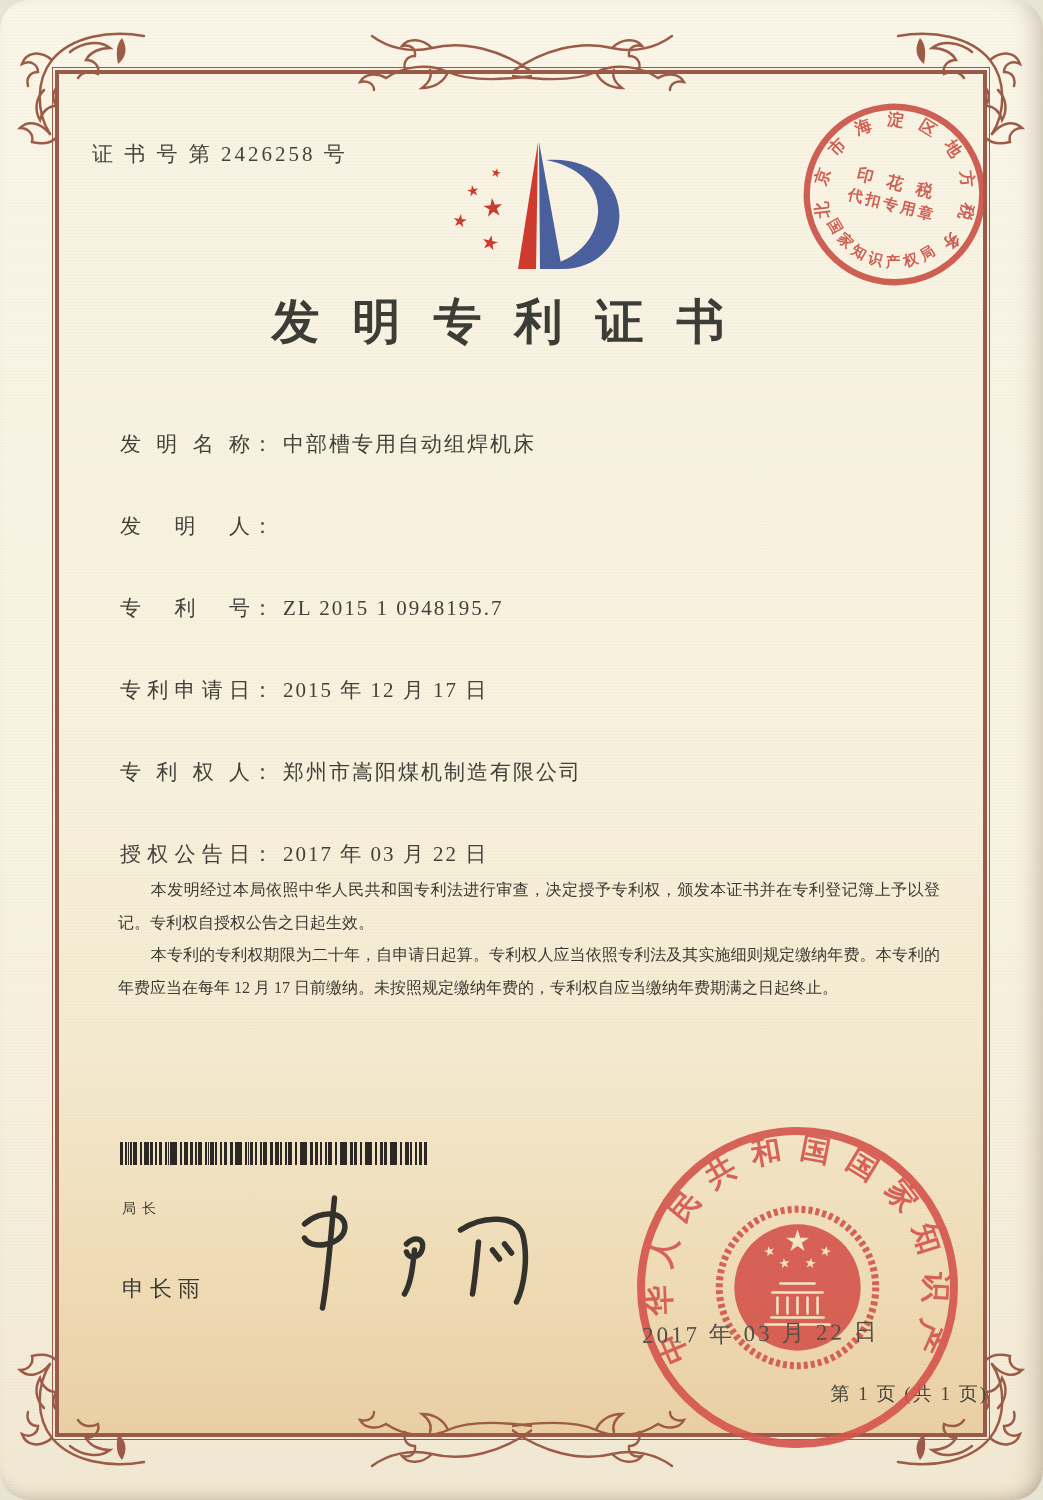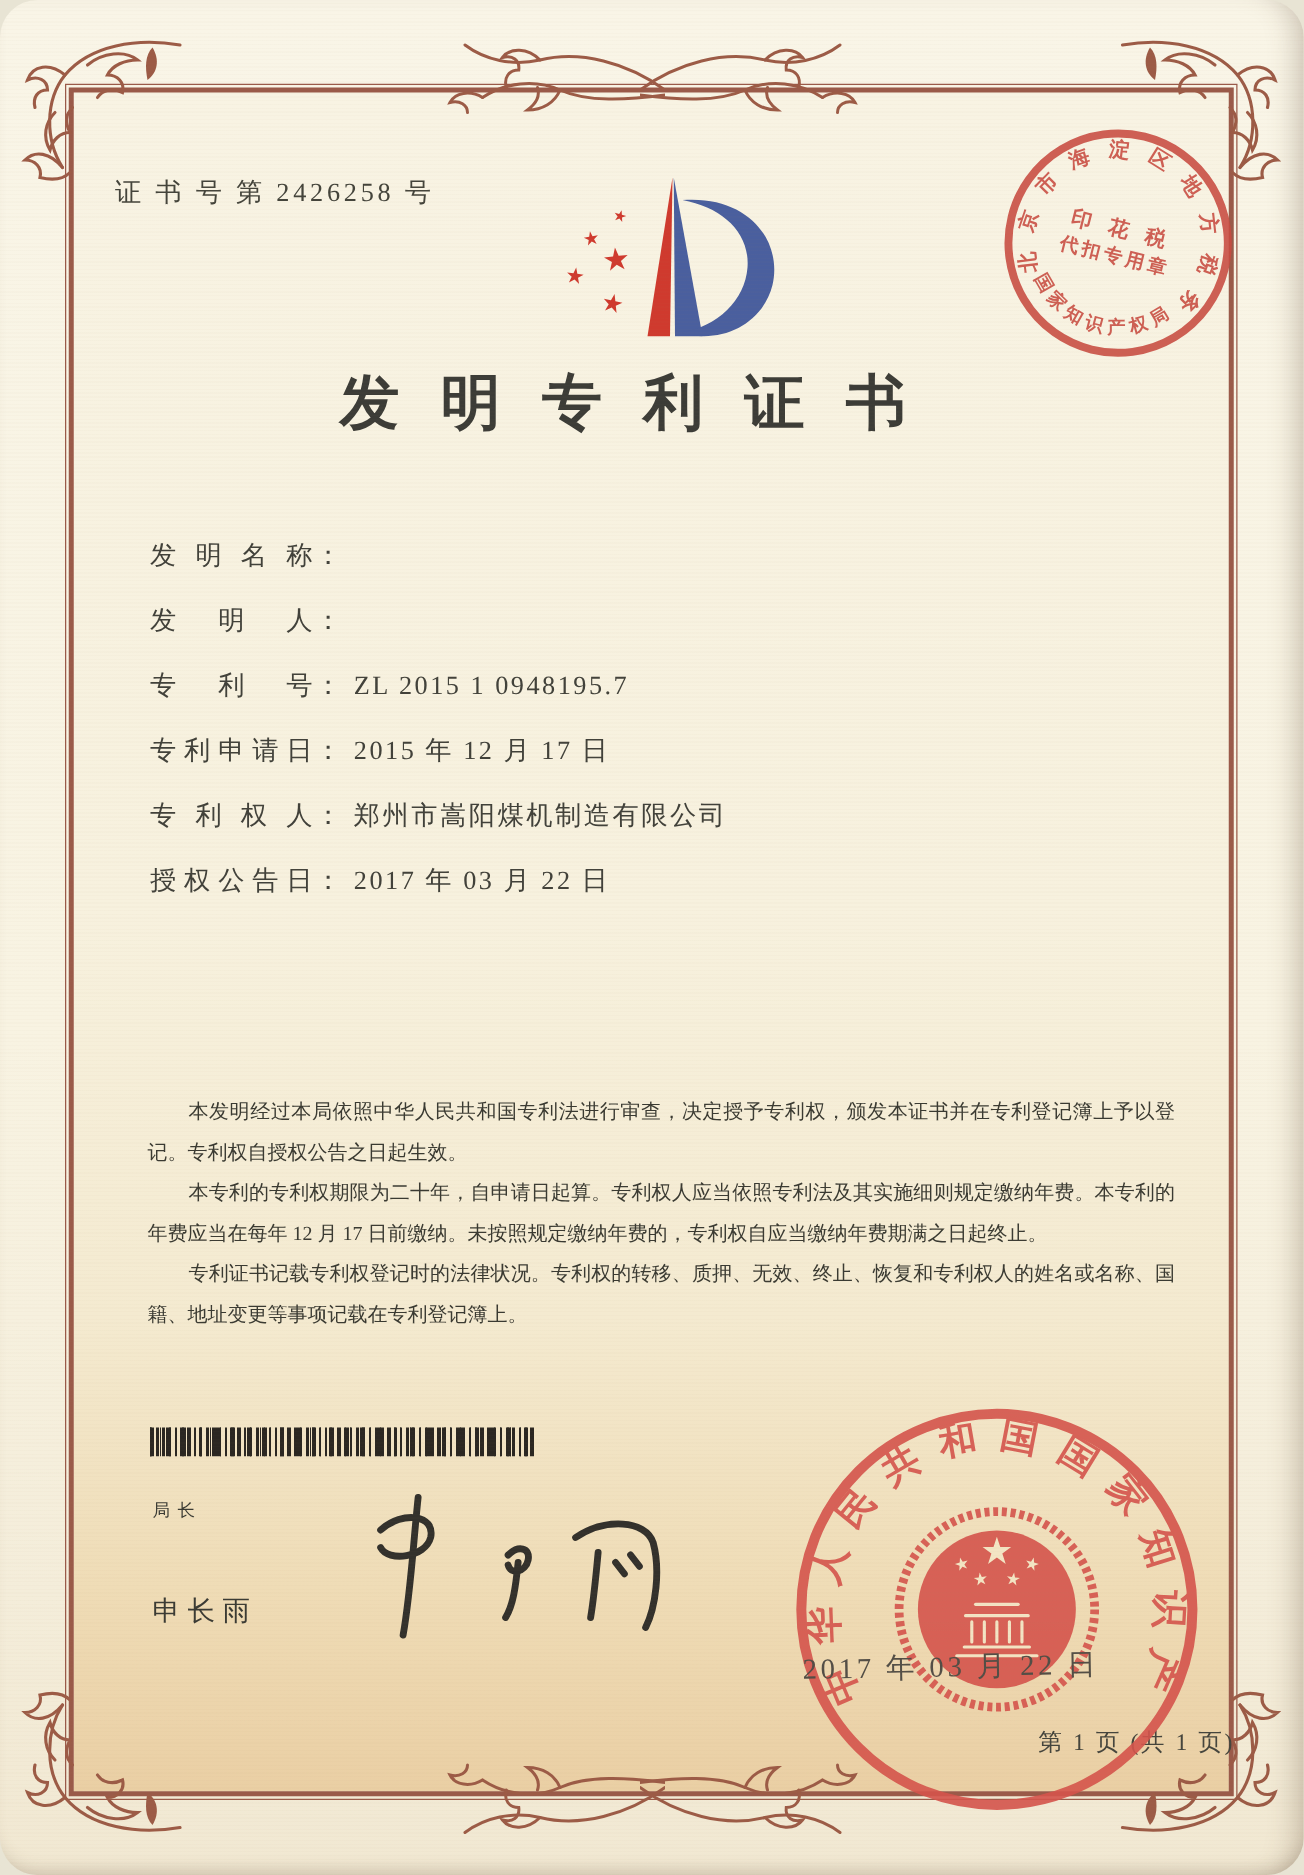--- a/index.html
+++ b/index.html
@@ -17,21 +17,21 @@
   .frame{position:absolute;left:52px;top:67px;width:936px;height:1371px;border:1px solid #9a5a49;z-index:1;}
   .frame-inner{
     position:absolute;inset:2px;border:4px solid #9a5a49;
     background:linear-gradient(180deg,#f8f3e3 0%,#f7f1de 48%,#f4ead0 72%,#efdcb6 88%,#eacfa4 100%);
   }
   .orn{position:absolute;z-index:6;}
   .abs{position:absolute;z-index:10;}
   .cert-number{left:92px;top:140px;font-size:21px;letter-spacing:3px;color:#44443b;}
   .title{left:52px;top:290px;width:892px;text-align:center;font-size:48px;font-weight:600;
          letter-spacing:33px;padding-left:33px;box-sizing:border-box;color:#3c3c37;}
-  .fields{left:120px;top:430px;right:108px;display:flex;flex-direction:column;gap:24px;
+  .fields{left:120px;top:430px;right:108px;display:flex;flex-direction:column;gap:54px;
           font-size:21px;color:#41413a;}
   .frow{display:flex;align-items:baseline;}
   .flabel{display:inline-block;width:130px;text-align:justify;text-align-last:justify;}
   .fcolon{margin:0 10px 0 2px;}
   .fvalue{letter-spacing:2px;}
   .paras{left:118px;top:874px;width:822px;color:#3a3a32;}
   .paras p{margin:0;font-size:16px;line-height:32.5px;text-align:justify;text-indent:2.05em;}
   .barcode{left:120px;top:1142px;width:308px;height:23px;
     background:
       repeating-linear-gradient(90deg,#2b2722 0 2px,rgba(0,0,0,0) 2px 5px),
@@ -115,20 +115,21 @@
       <use href="#star5" transform="translate(62,107) scale(8) rotate(12)"></use>
     </g>
   </svg>
 
   <div class="abs title">发明专利证书</div>
 
   <div class="abs fields">
     <div class="frow">
       <span class="flabel">发明名称</span>
         <span class="fcolon">：</span>
+        <span class="fvalue">中部槽专用自动组焊机床</span>
     </div>
     <div class="frow">
       <span class="flabel">发明人</span>
         <span class="fcolon">：</span>
     </div>
     <div class="frow">
       <span class="flabel">专利号</span>
         <span class="fcolon">：</span>
         <span class="fvalue">ZL 2015 1 0948195.7</span>
     </div>
@@ -145,21 +146,20 @@
     <div class="frow">
       <span class="flabel">授权公告日</span>
         <span class="fcolon">：</span>
         <span class="fvalue">2017 年 03 月 22 日</span>
     </div>
   </div>
 
   <div class="abs paras">
     <p>本发明经过本局依照中华人民共和国专利法进行审查，决定授予专利权，颁发本证书并在专利登记簿上予以登记。专利权自授权公告之日起生效。</p>
     <p>本专利的专利权期限为二十年，自申请日起算。专利权人应当依照专利法及其实施细则规定缴纳年费。本专利的年费应当在每年 12 月 17 日前缴纳。未按照规定缴纳年费的，专利权自应当缴纳年费期满之日起终止。</p>
-    <p>专利证书记载专利权登记时的法律状况。专利权的转移、质押、无效、终止、恢复和专利权人的姓名或名称、国籍、地址变更等事项记载在专利登记簿上。</p>
   </div>
 
   <div class="abs barcode"></div>
 
   <div class="abs director-title">局长</div>
   <div class="abs director-name">申长雨</div>
 
   <svg class="abs sig" width="285" height="130" viewBox="0 0 280 130">
     <g stroke="#33312c" fill="none" stroke-width="5.5" stroke-linecap="round">
       <path d="M70,12 C66,50 64,88 58,122"></path>

